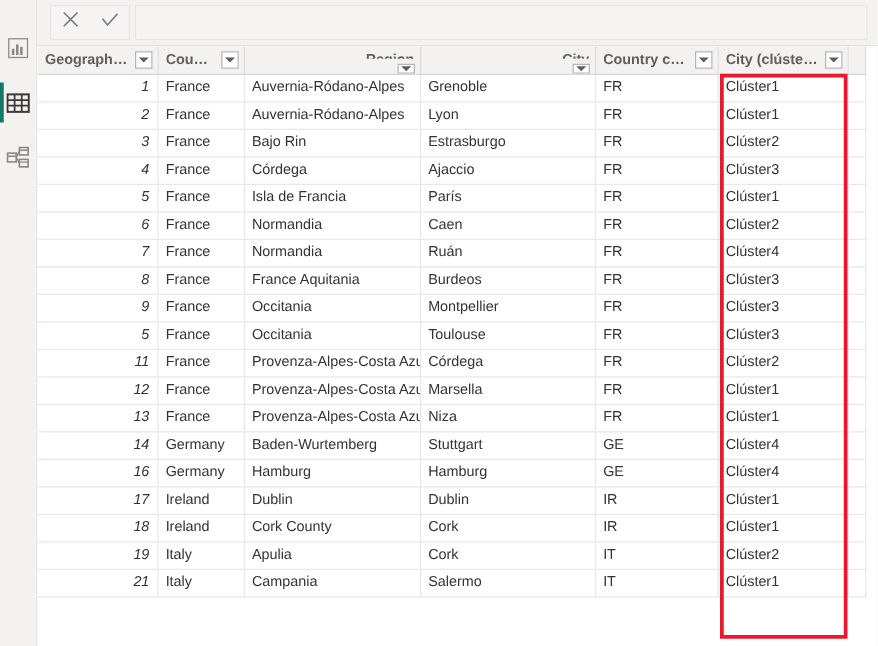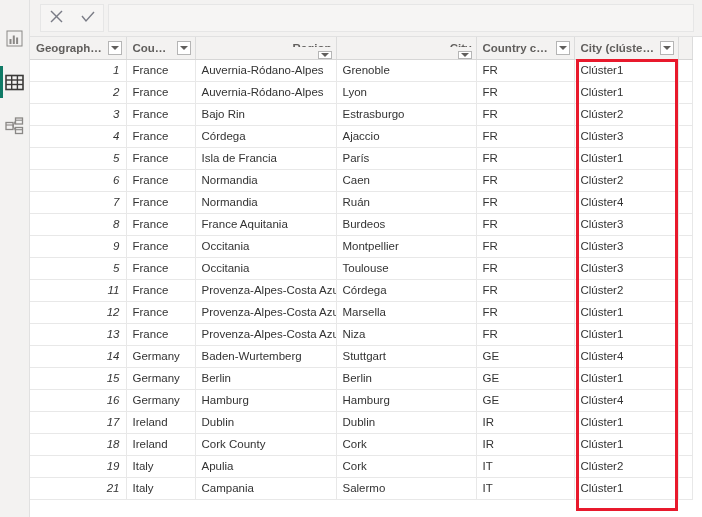--- a/index.html
+++ b/index.html
@@ -446,29 +446,20 @@
             <tr>
               <td class="num">14</td>
               <td class="txt">Germany</td>
               <td class="txt">Baden-Wurtemberg</td>
               <td class="txt">Stuttgart</td>
               <td class="txt">GE</td>
               <td class="txt">Clúster4</td>
               <td class="blank"></td>
             </tr>
             <tr>
-              <td class="num">15</td>
-              <td class="txt">Germany</td>
-              <td class="txt">Berlin</td>
-              <td class="txt">Berlin</td>
-              <td class="txt">GE</td>
-              <td class="txt">Clúster1</td>
-              <td class="blank"></td>
-            </tr>
-            <tr>
               <td class="num">16</td>
               <td class="txt">Germany</td>
               <td class="txt">Hamburg</td>
               <td class="txt">Hamburg</td>
               <td class="txt">GE</td>
               <td class="txt">Clúster4</td>
               <td class="blank"></td>
             </tr>
             <tr>
               <td class="num">17</td>

